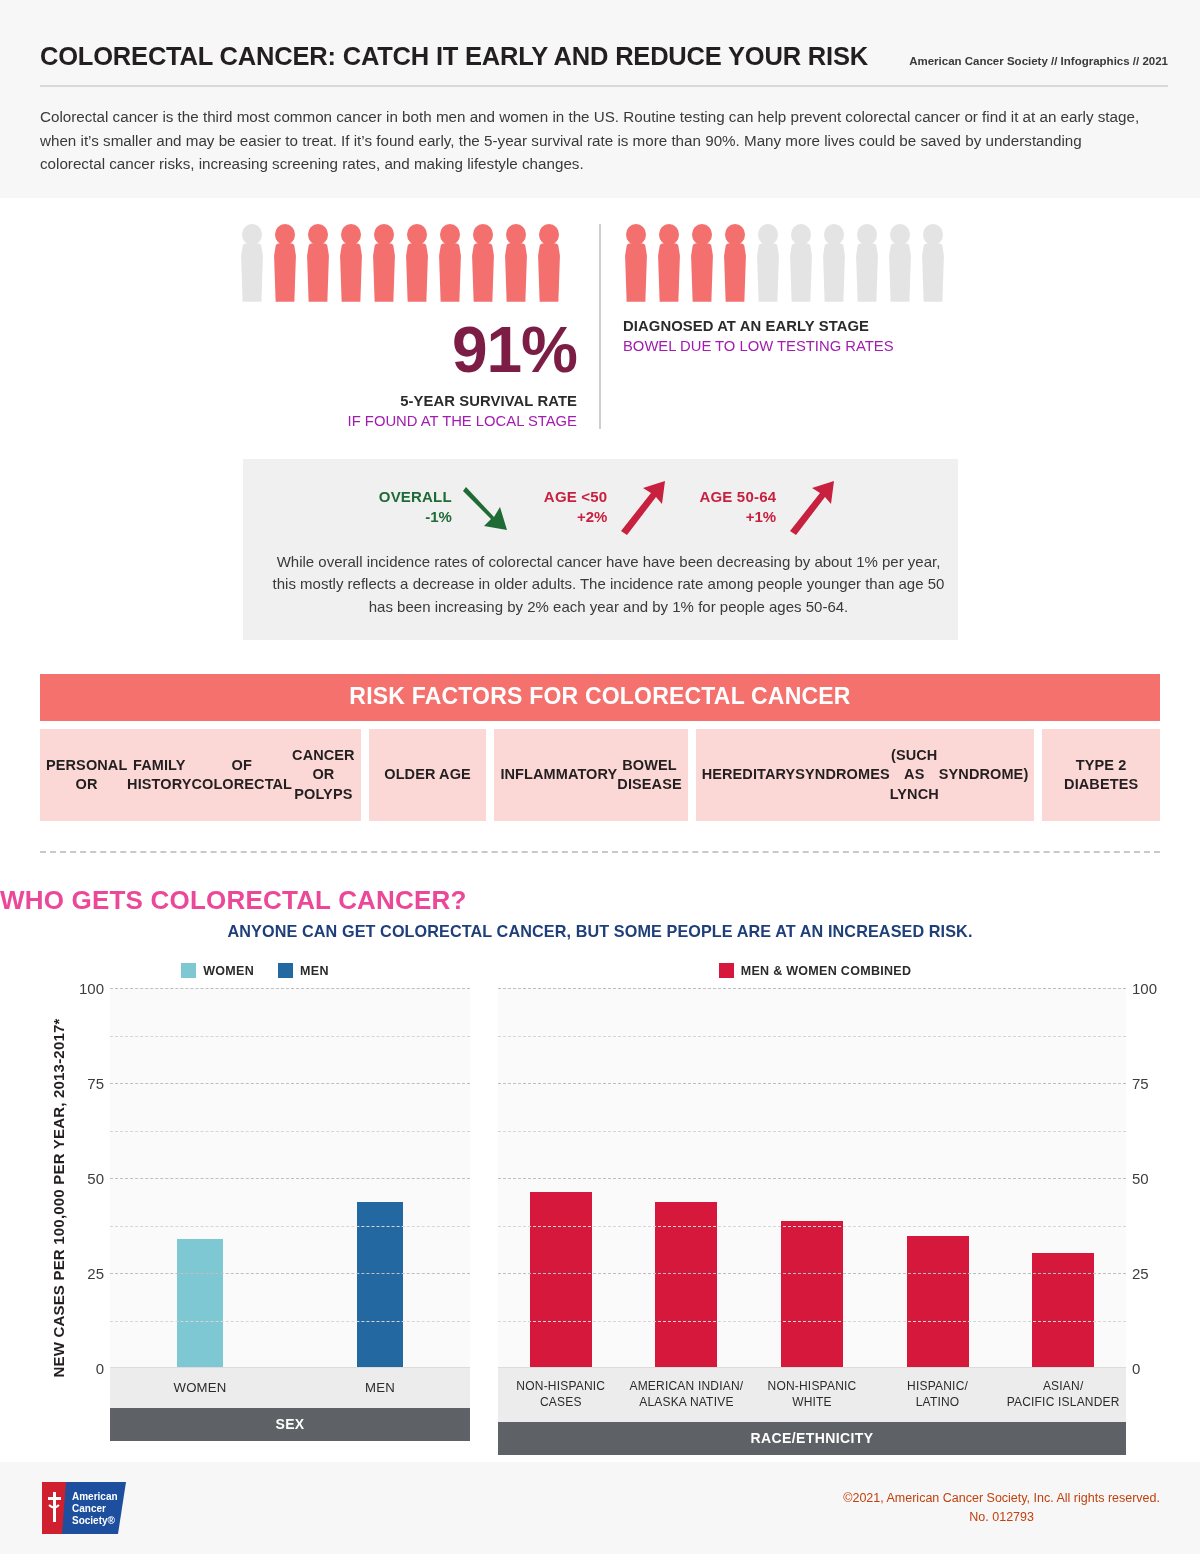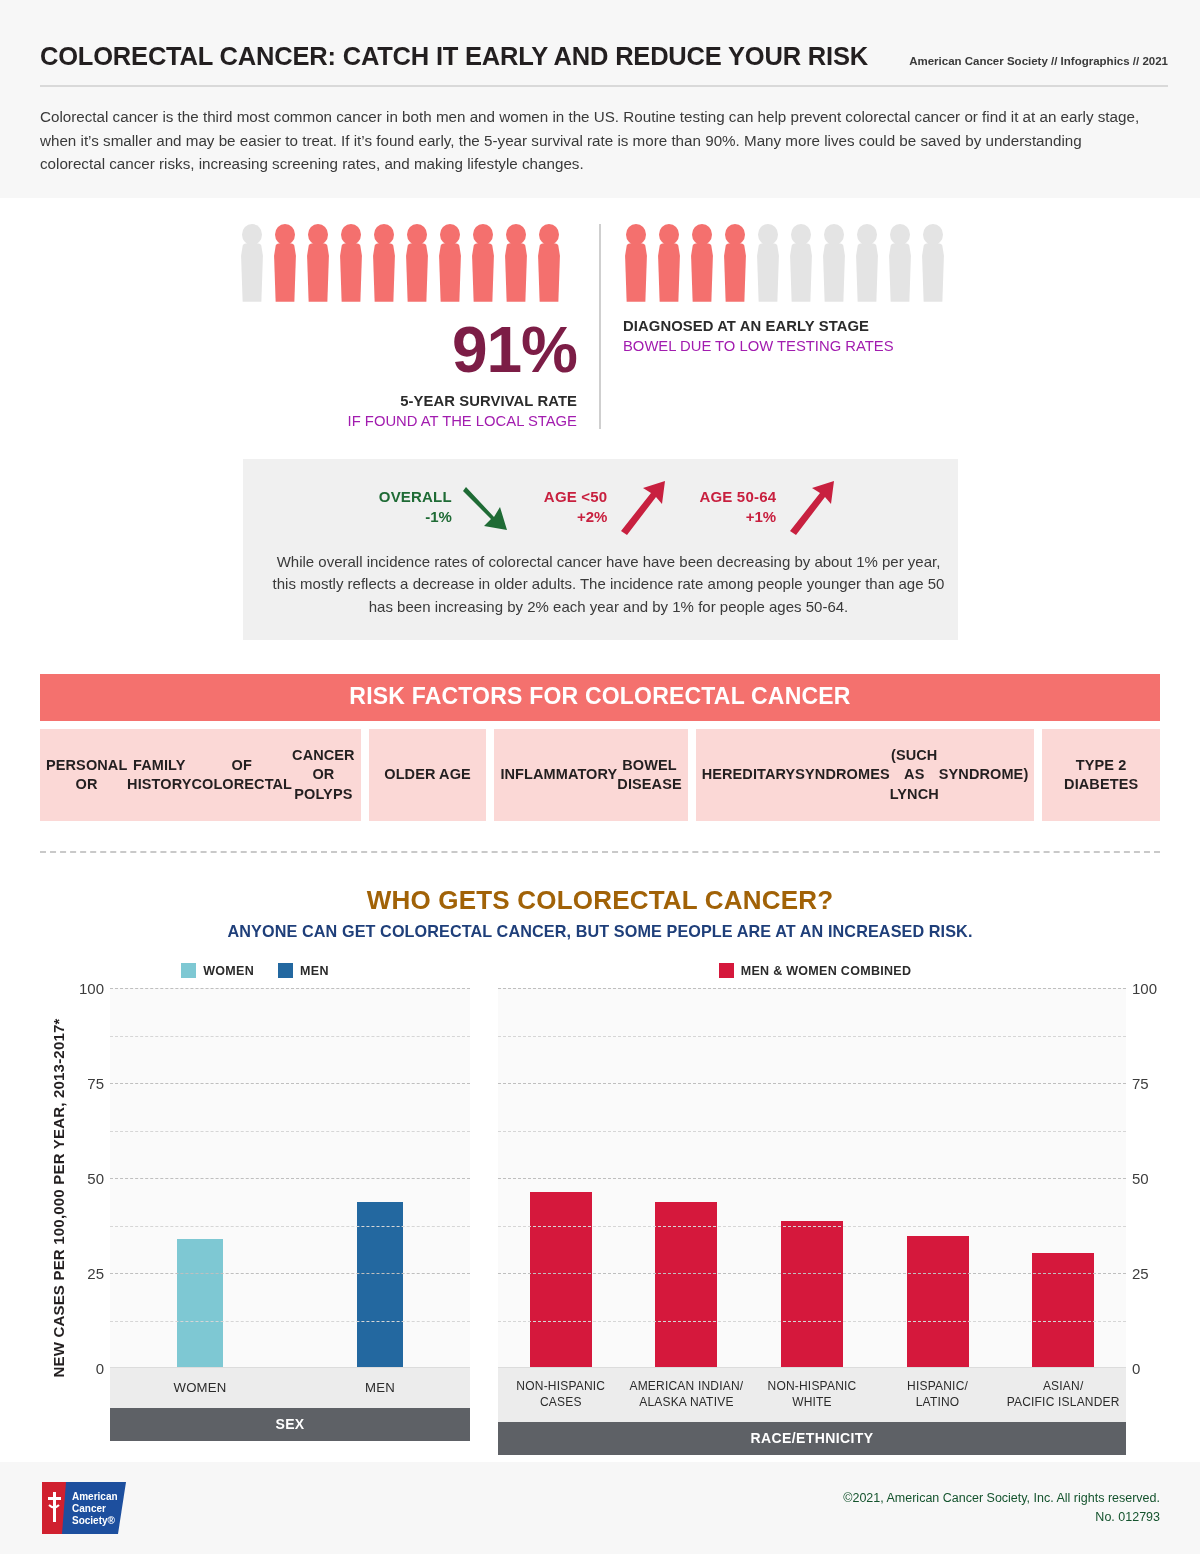--- a/index.html
+++ b/index.html
@@ -92,21 +92,21 @@
     padding: 8px 6px; letter-spacing: 0.1px;
   }
   .dashed-sep {
     margin: 30px 40px 0 40px; height: 0;
     border-top: 2px dashed #c9c9c9;
   }
 
   
   .chart-section { margin-top: 32px; }
   .chart-title {
-    text-align: center; font-size: 26px; font-weight: bold; color: #a16207;
+    text-align: left; font-size: 26px; font-weight: bold; color: #ec4899;
     letter-spacing: 0.2px;
   }
   .chart-sub {
     text-align: center; font-size: 16.2px; font-weight: bold; color: #1f3f7a;
     margin-top: 6px; letter-spacing: 0.1px;
   }
   .legend-row {
     display: flex; margin-top: 22px; padding: 0 40px; align-items: center;
   }
   .legend-left { width: 430px; display: flex; justify-content: center; gap: 24px; }
@@ -170,21 +170,21 @@
   .source-note em { font-style: italic; }
 
   
   .footer {
     position: absolute; left: 0; right: 0; bottom: 0; height: 92px;
     background: #f7f7f7; display: flex; align-items: center;
     padding: 0 40px; justify-content: space-between;
   }
   .logo { width: 92px; height: 56px; }
   .copyright {
-    text-align: right; font-size: 12.5px; color: #14532d; line-height: 1.55;
+    text-align: center; font-size: 12.5px; color: #c2410c; line-height: 1.55;
   }
 </style>
 </head>
 <body>
 
 <div class="page">
 
   <div class="header-band">
     <div class="header">
       <div class="header-row">

